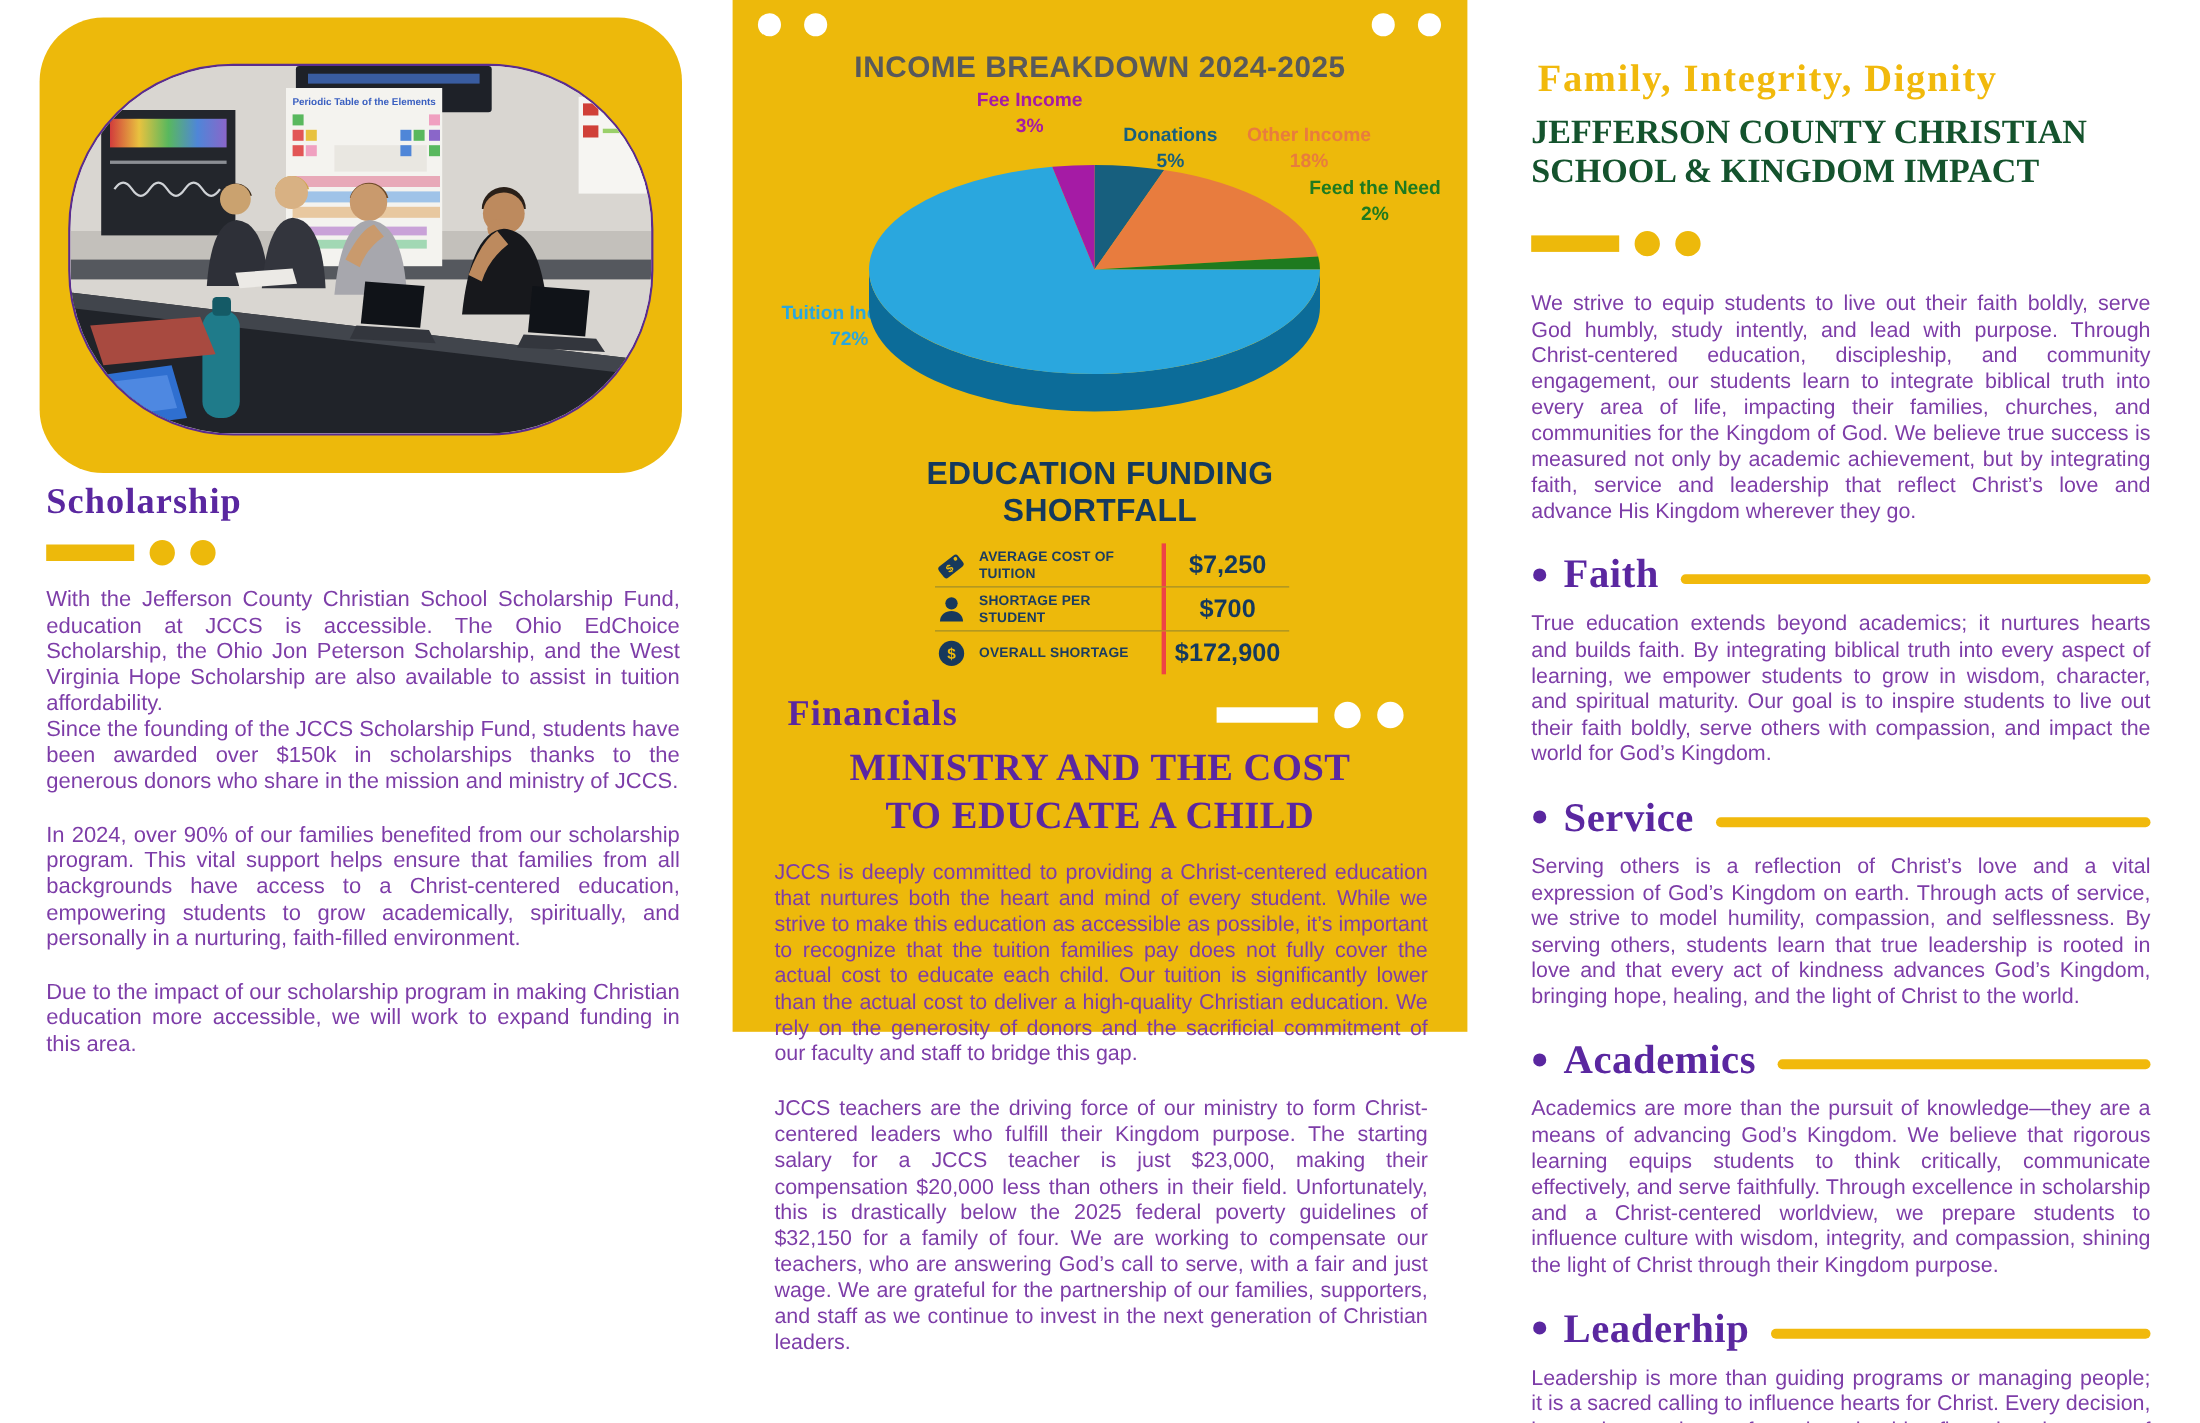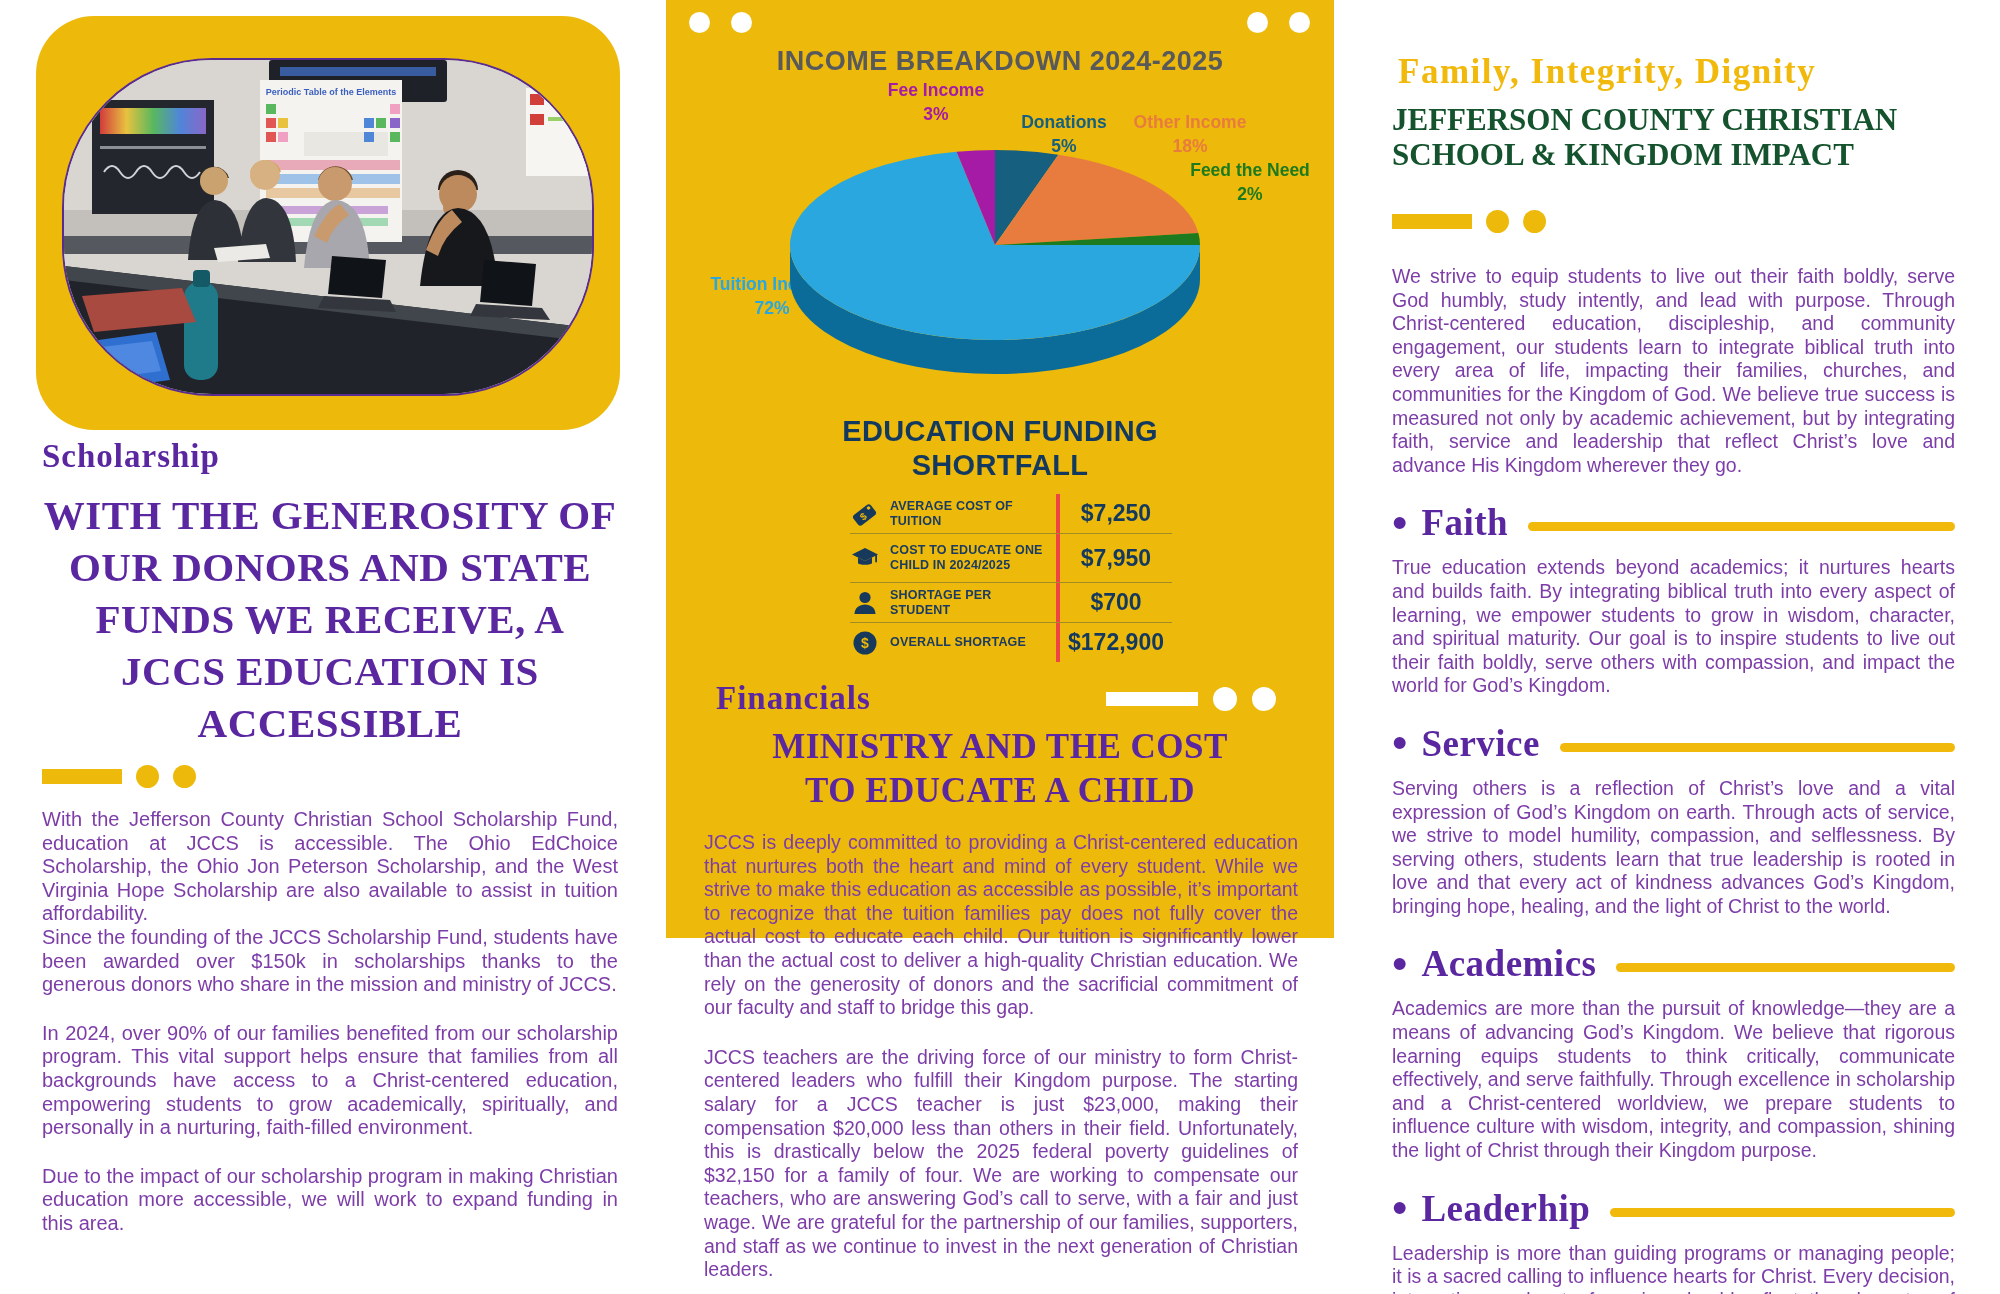--- a/index.html
+++ b/index.html
@@ -171,21 +171,20 @@
           <polygon points="18,236 118,228 132,262 30,272" fill="#a84a40"></polygon>
           <polygon points="6,284 92,272 106,320 16,332" fill="#2f6fd0"></polygon>
           <polygon points="12,290 88,281 97,311 22,321" fill="#5b93e8" opacity="0.7"></polygon>
           <polygon points="150,188 202,184 206,198 154,202" fill="#eceae6"></polygon>
         </svg>
       </div>
     </div>
 
     <div class="left-content">
       <h2 class="script-label serif">Scholarship</h2>
-      <h1 class="big-headline serif">WITH THE GENEROSITY OF OUR DONORS AND STATE FUNDS WE RECEIVE, A JCCS EDUCATION IS ACCESSIBLE</h1>
       <div class="divider">
         <span class="bar"></span>
         <span class="dot"></span>
         <span class="dot"></span>
       </div>
       <div class="body-copy left-body">
         <p>With the Jefferson County Christian School Scholarship Fund, education at JCCS is accessible. The Ohio EdChoice Scholarship, the Ohio Jon Peterson Scholarship, and the West Virginia Hope Scholarship are also available to assist in tuition affordability.</p>
         <p class="gap">Since the founding of the JCCS Scholarship Fund, students have been awarded over $150k in scholarships thanks to the generous donors who share in the mission and ministry of JCCS.</p>
         <p class="gap">In 2024, over 90% of our families benefited from our scholarship program. This vital support helps ensure that families from all backgrounds have access to a Christ-centered education, empowering students to grow academically, spiritually, and personally in a nurturing, faith-filled environment.</p>
         <p>Due to the impact of our scholarship program in making Christian education more accessible, we will work to expand funding in this area.</p>
@@ -242,31 +241,20 @@
             <g transform="rotate(-38 15 15)" fill="#17395c">
               <rect x="3" y="9" width="22" height="13" rx="3"></rect>
               <circle cx="21.5" cy="12.5" r="1.7" fill="#EDB90B"></circle>
               <text x="12" y="19.5" font-size="10" font-weight="bold" fill="#EDB90B" text-anchor="middle">$</text>
             </g>
           </svg>
         </span>
         <span class="flabel">AVERAGE COST OF TUITION</span>
         <span class="fval">$7,250</span>
       </div>
-      <div class="frow tall">
-        <span class="ficon">
-          <svg width="30" height="30" viewBox="0 0 30 30" fill="#17395c">
-            <polygon points="15,5 28,11.5 15,18 2,11.5"></polygon>
-            <path d="M8 14.5 v5.5 c0,2.4 14,2.4 14,0 v-5.5 l-7,3.4 z"></path>
-            <rect x="25.2" y="11.5" width="1.8" height="8" rx="0.9"></rect>
-          </svg>
-        </span>
-        <span class="flabel">COST TO EDUCATE ONE CHILD IN 2024/2025</span>
-        <span class="fval">$7,950</span>
-      </div>
       <div class="frow">
         <span class="ficon">
           <svg width="30" height="30" viewBox="0 0 30 30" fill="#17395c">
             <circle cx="15" cy="9.5" r="5.6"></circle>
             <path d="M4.5 26 c0-6.2 5-9.6 10.5-9.6 s10.5,3.4 10.5,9.6 z"></path>
           </svg>
         </span>
         <span class="flabel">SHORTAGE PER STUDENT</span>
         <span class="fval">$700</span>
       </div>

